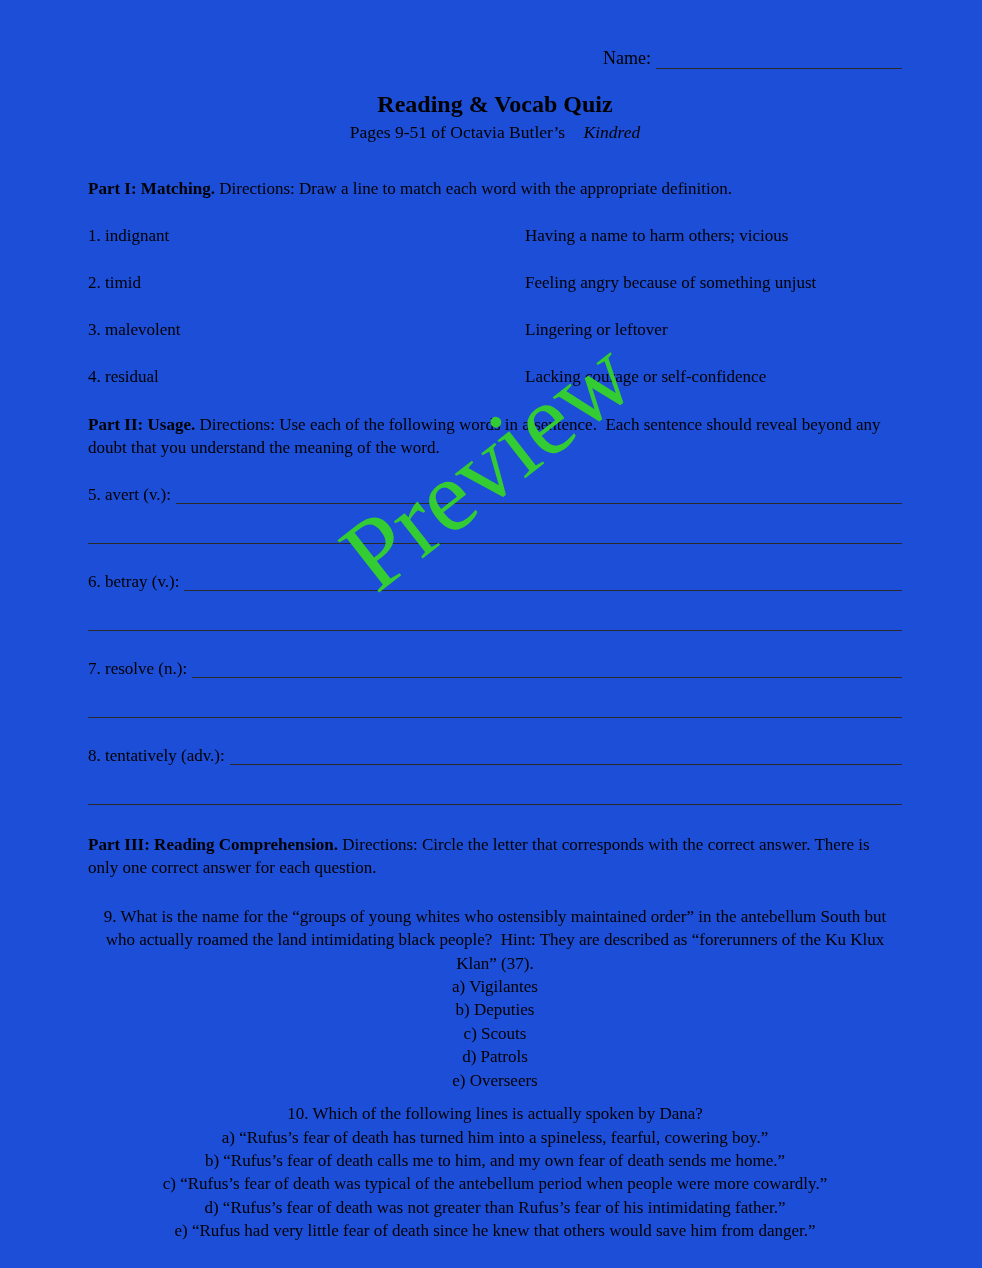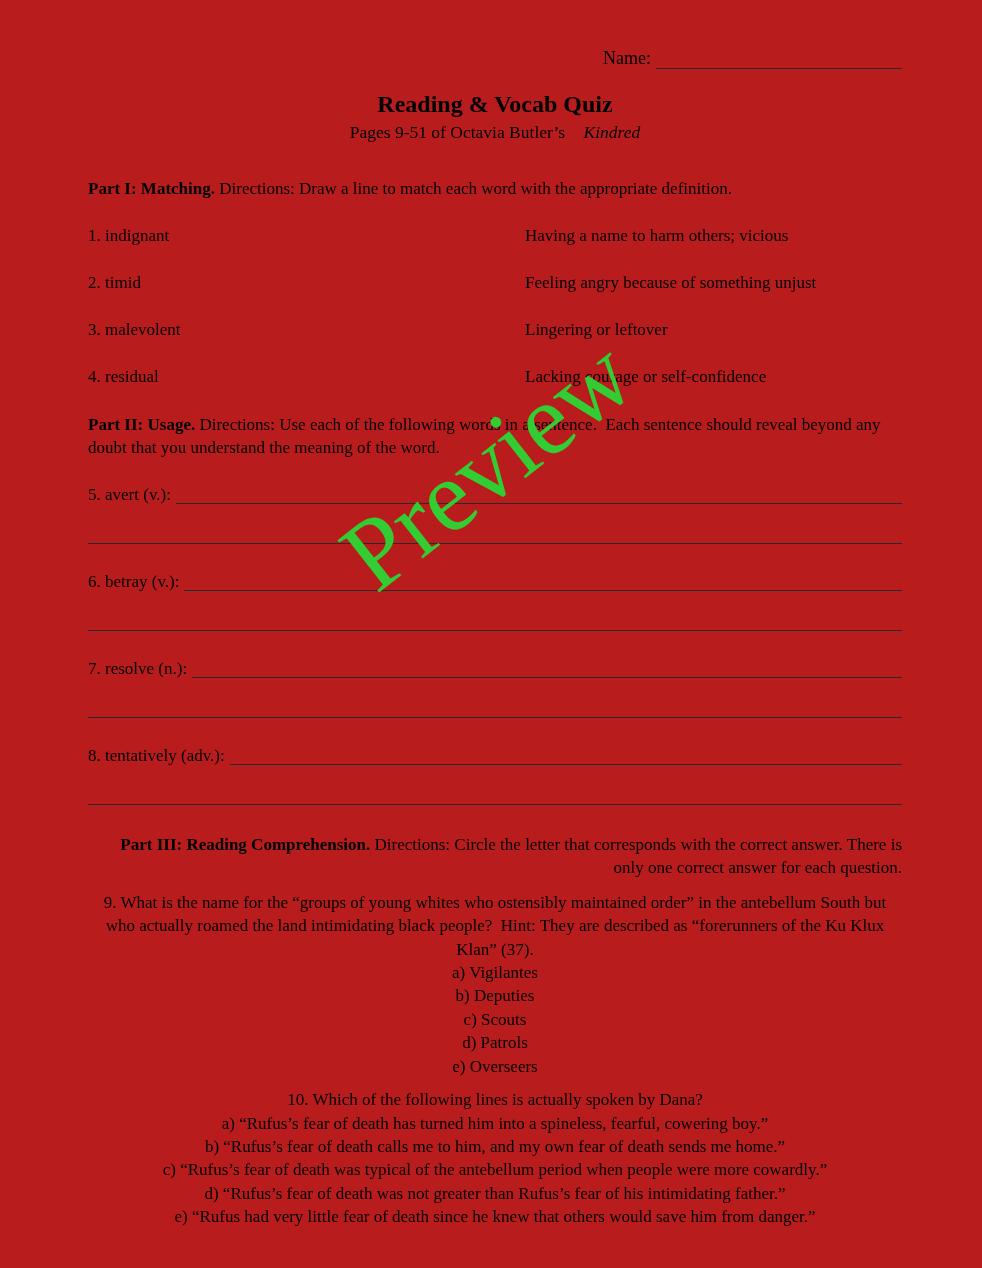--- a/index.html
+++ b/index.html
@@ -1,21 +1,21 @@
 <!DOCTYPE html>
 <html><head>
 <meta charset="utf-8">
 <style>
   html,body{margin:0;padding:0;background:#f4f4f4;}
   .page{
     position:relative;
     width:982px;
     height:1268px;
     margin:0 auto;
-    background:#b91c1c;
+    background:#1d4ed8;
     box-sizing:border-box;
     padding:48px 80px 0 88px;
     font-family:"Liberation Serif", serif;
     font-size:17px;
     color:#000;
     overflow:hidden;
   }
   
   .name-row{
     display:flex;
@@ -44,21 +44,21 @@
     text-align:center;
     font-size:17.5px;
     line-height:22px;
     margin-bottom:34px;
   }
   .subtitle i{font-style:italic;margin-left:14px;}
   
   .para{line-height:23.5px; white-space:pre-wrap;}
   .head-1{margin-bottom:24px;}
   .head-2{margin-bottom:25px;}
-  .head-3{margin-bottom:11px;text-align:right;}
+  .head-3{margin-bottom:25px;}
   .para b{font-weight:bold;}
   
   .match-row{display:flex; line-height:22px; margin-bottom:25px;}
   .match-row:last-of-type{margin-bottom:16px;}
   .match-term{width:437px; flex:0 0 437px;}
   .match-def{flex:1;}
   
   .usage-label{
     display:flex;
     line-height:20px;

